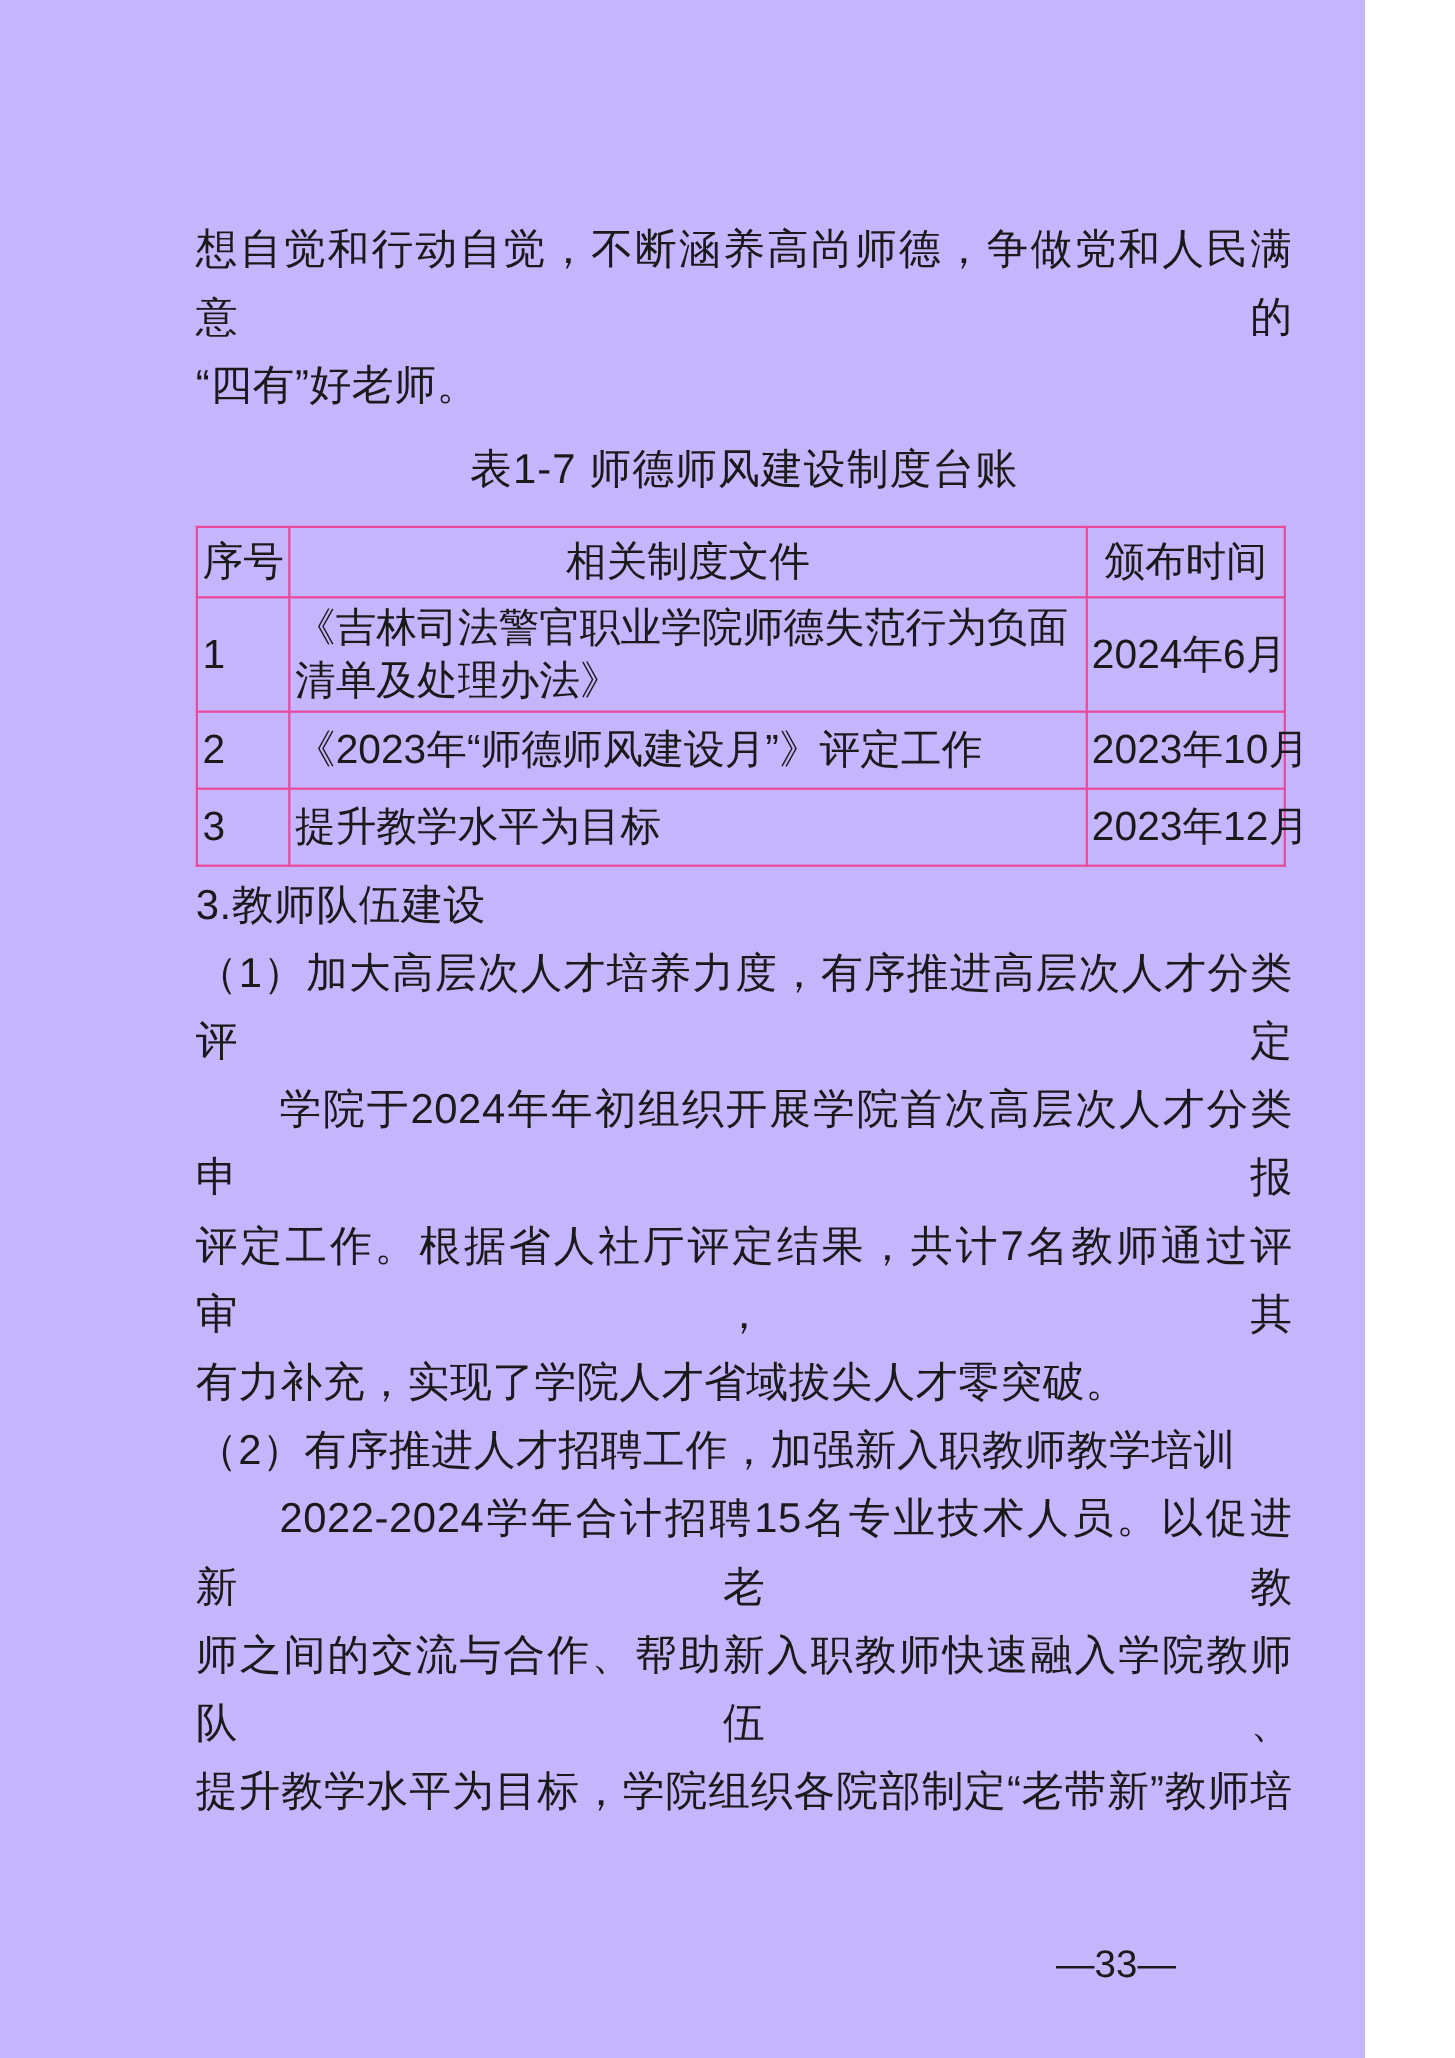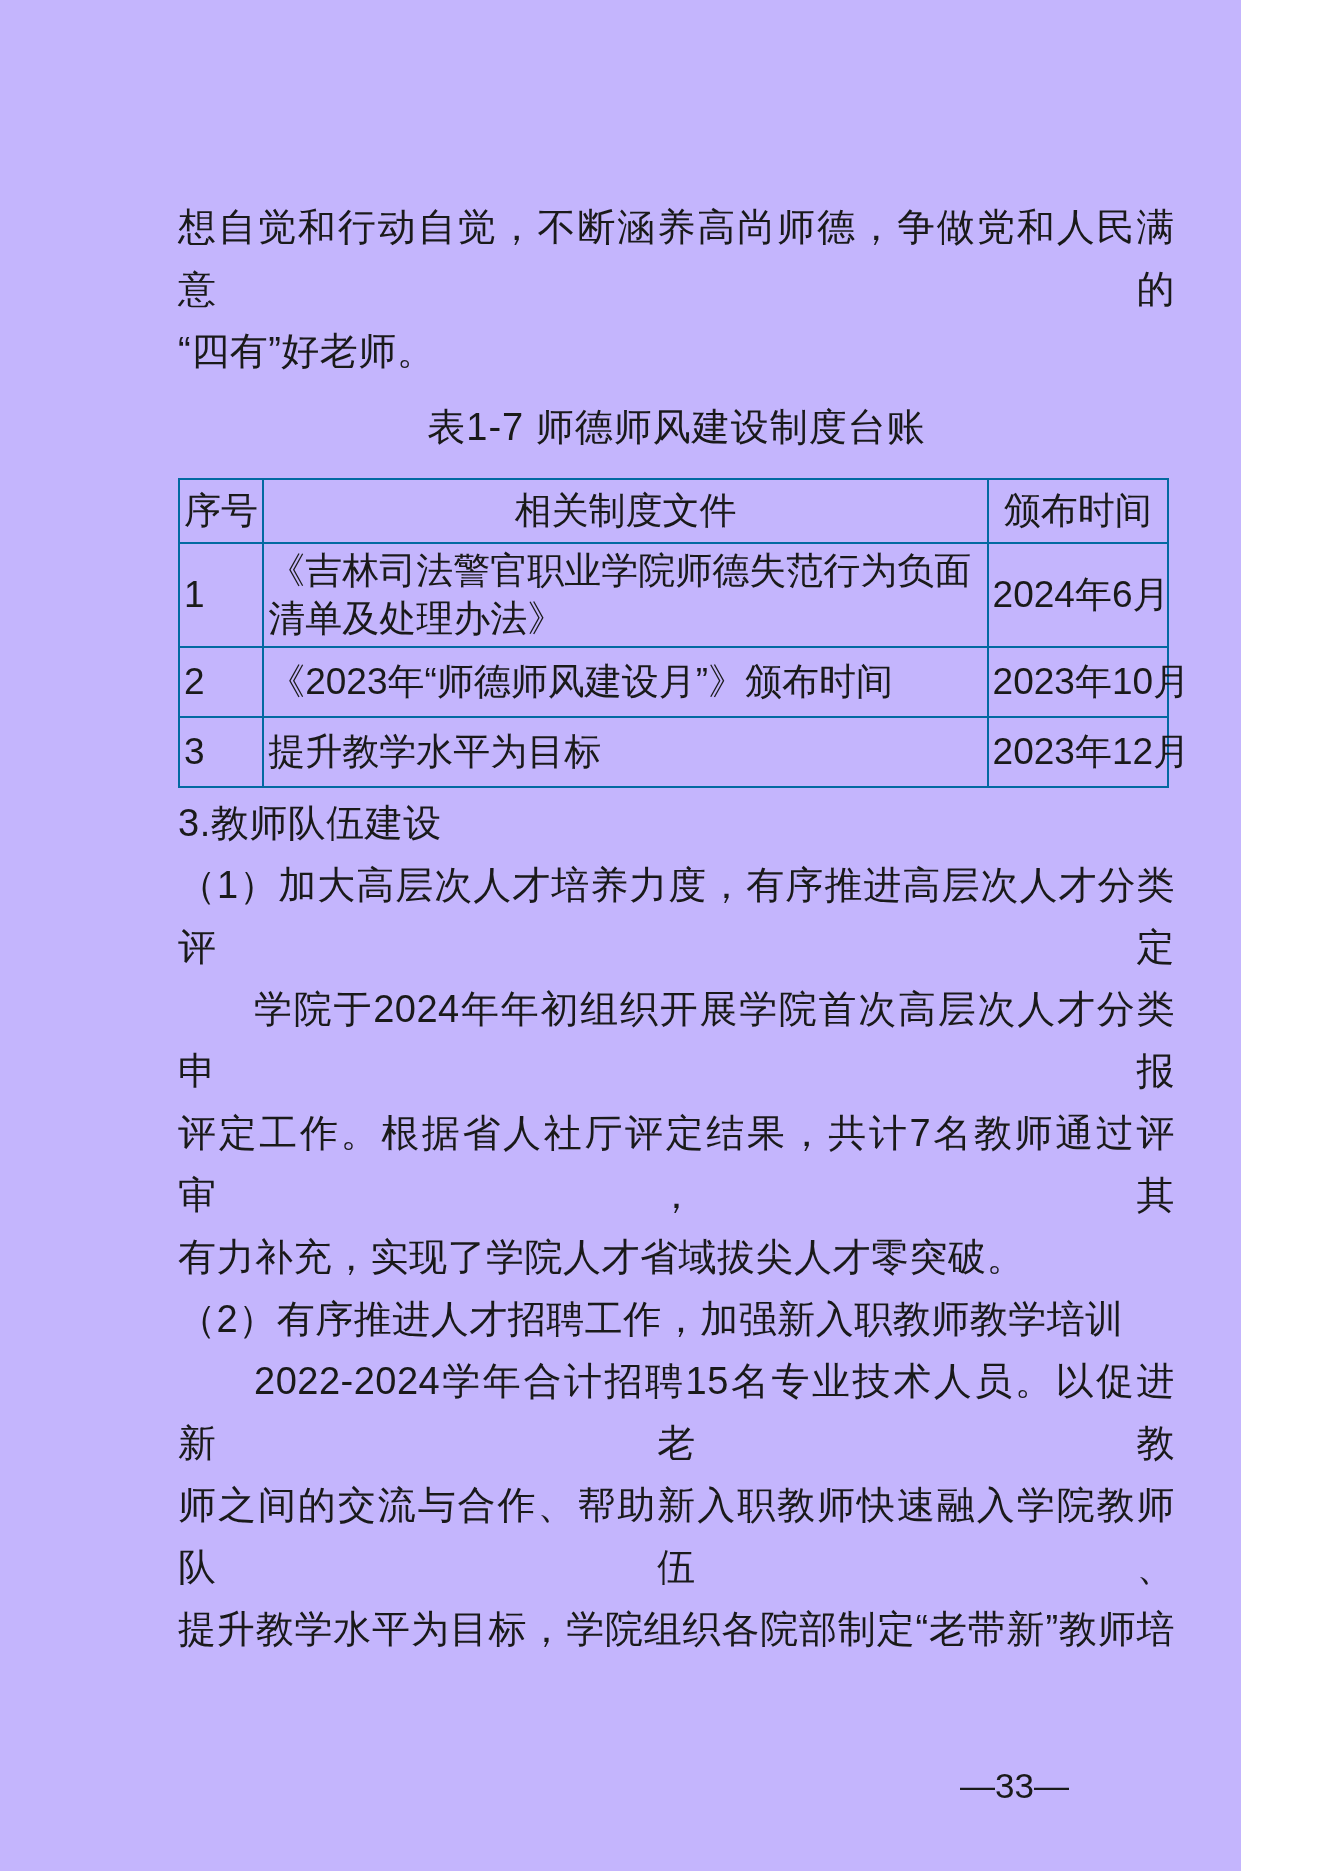--- a/index.html
+++ b/index.html
@@ -49,21 +49,21 @@
     margin-bottom: 20px;
     letter-spacing: 1px;
   }
   table.reg-table {
     border-collapse: collapse;
     width: 991px;
     table-layout: fixed;
   }
   table.reg-table th,
   table.reg-table td {
-    border: 2px solid #0369a1;
+    border: 2px solid #ec4899;
     font-size: 37px;
     font-weight: normal;
     vertical-align: middle;
     line-height: 48px;
     padding: 2px 4px;
   }
   col.c-no   { width: 84px;  }
   col.c-doc  { width: 723px; }
   col.c-date { width: 180px; }
   tr.h-row   { height: 64px; }
@@ -108,21 +108,21 @@
         </tr>
       </thead>
       <tbody>
         <tr class="r1">
           <td>1</td>
           <td class="wrapline">《吉林司法警官职业学院师德失范行为负面清单及处理办法》</td>
           <td class="nowrap">2024年6月</td>
         </tr>
         <tr class="r2">
           <td>2</td>
-          <td class="nowrap">《2023年“师德师风建设月”》颁布时间</td>
+          <td class="nowrap">《2023年“师德师风建设月”》评定工作</td>
           <td class="nowrap">2023年10月</td>
         </tr>
         <tr class="r3">
           <td>3</td>
           <td class="nowrap">提升教学水平为目标</td>
           <td class="nowrap">2023年12月</td>
         </tr>
       </tbody>
     </table>
 

